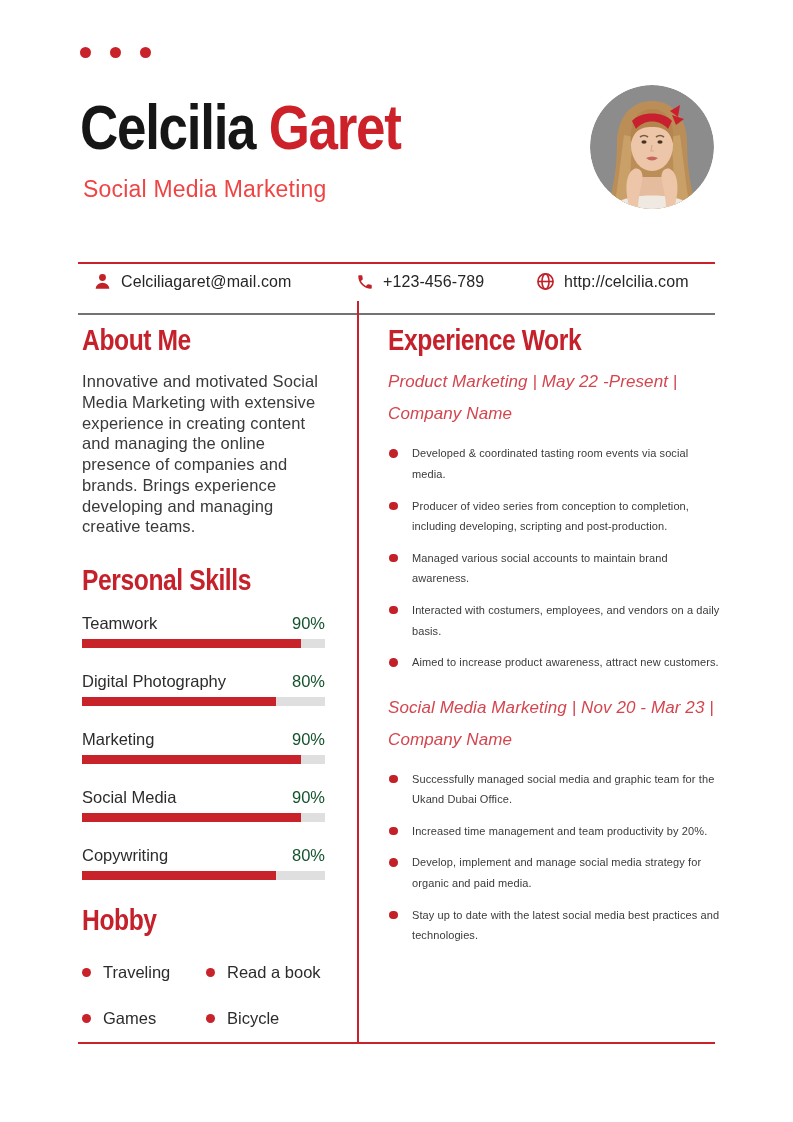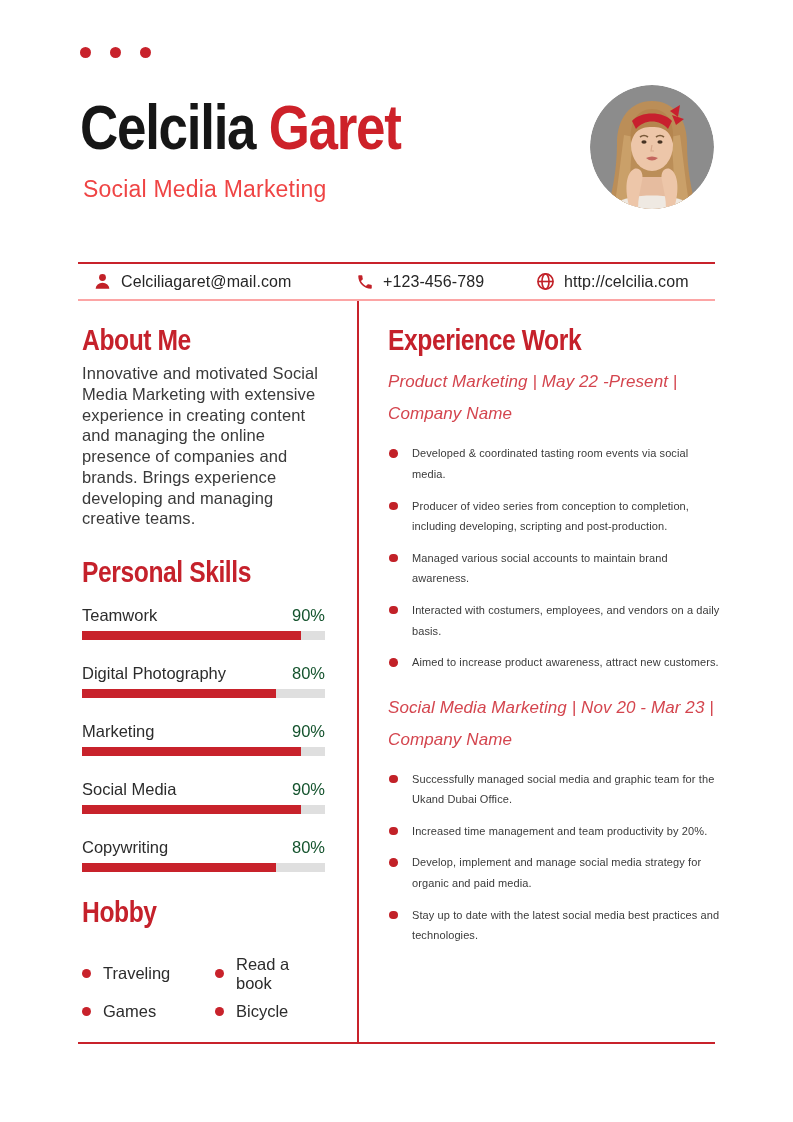--- a/index.html
+++ b/index.html
@@ -28,22 +28,22 @@
     position:absolute; left:83px; top:176px;
     font-size:23px; font-weight:500; color:#ef4444; letter-spacing:.2px;
   }
   .photo {
     position:absolute; left:590px; top:85px; width:124px; height:124px;
     border-radius:50%; overflow:hidden;
   }
 
   
   .contact-bar {
-    position:absolute; left:78px; top:262px; width:637px; height:39px;
-    border-top:2px solid #c8222b; border-bottom:2px solid #fca5a5;
+    position:absolute; left:78px; top:262px; width:637px; height:53px;
+    border-top:2px solid #c8222b; border-bottom:2px solid #737373;
   }
   .contact-item {
     position:absolute; top:0; height:35px;
     display:flex; align-items:center; gap:9px;
     font-size:16px; color:#262626; letter-spacing:.1px;
   }
   .contact-item.email   { left:15px; }
   .contact-item.phone   { left:278px; }
   .contact-item.website { left:458px; }
   .cicon { display:block; }
@@ -54,32 +54,32 @@
 
   
   .h-sec {
     font-size:29px; font-weight:800; color:#c5212b; letter-spacing:-.5px;
     white-space:nowrap; transform:scaleX(.85); transform-origin:left top;
     line-height:1.15;
   }
 
   
   .col-left { position:absolute; left:82px; top:324px; width:243px; }
-  .about-text { margin-top:6px; font-size:16.5px; line-height:20.7px; color:#3a3a3a; letter-spacing:.1px; }
+  .about-text { margin-top:14px; font-size:16.5px; line-height:20.7px; color:#3a3a3a; letter-spacing:.1px; }
   .skills-title { margin-top:27px; }
   .skills { margin-top:17px; list-style:none; }
   .skill { margin-bottom:24px; }
   .skill-row { display:flex; justify-content:space-between; align-items:baseline; font-size:16.5px; color:#2c2c2c; }
   .skill-pct { color:#14532d; }
   .bar-track { margin-top:6px; height:9px; background:#dfdfdf; }
   .bar-fill  { height:100%; background:#c8222b; }
   .hobby-title { margin-top:5px; }
   .hobby-grid {
     margin-top:25px; display:grid; grid-template-columns:124px auto;
-    row-gap:27px; column-gap:0;gap:9px;
+    row-gap:27px; column-gap:0;
   }
   .hobby-item { display:flex; align-items:center; gap:12px; font-size:16.5px; color:#2c2c2c; }
   .hobby-dot { width:9px; height:9px; border-radius:50%; background:#c8222b; flex:0 0 auto; }
 
   
   .col-right { position:absolute; left:388px; top:324px; width:332px; }
   .job-heading {
     margin-top:9px;
     font-size:17px; font-style:italic; font-weight:500; color:#d4454e;
     line-height:32px; letter-spacing:.1px;

